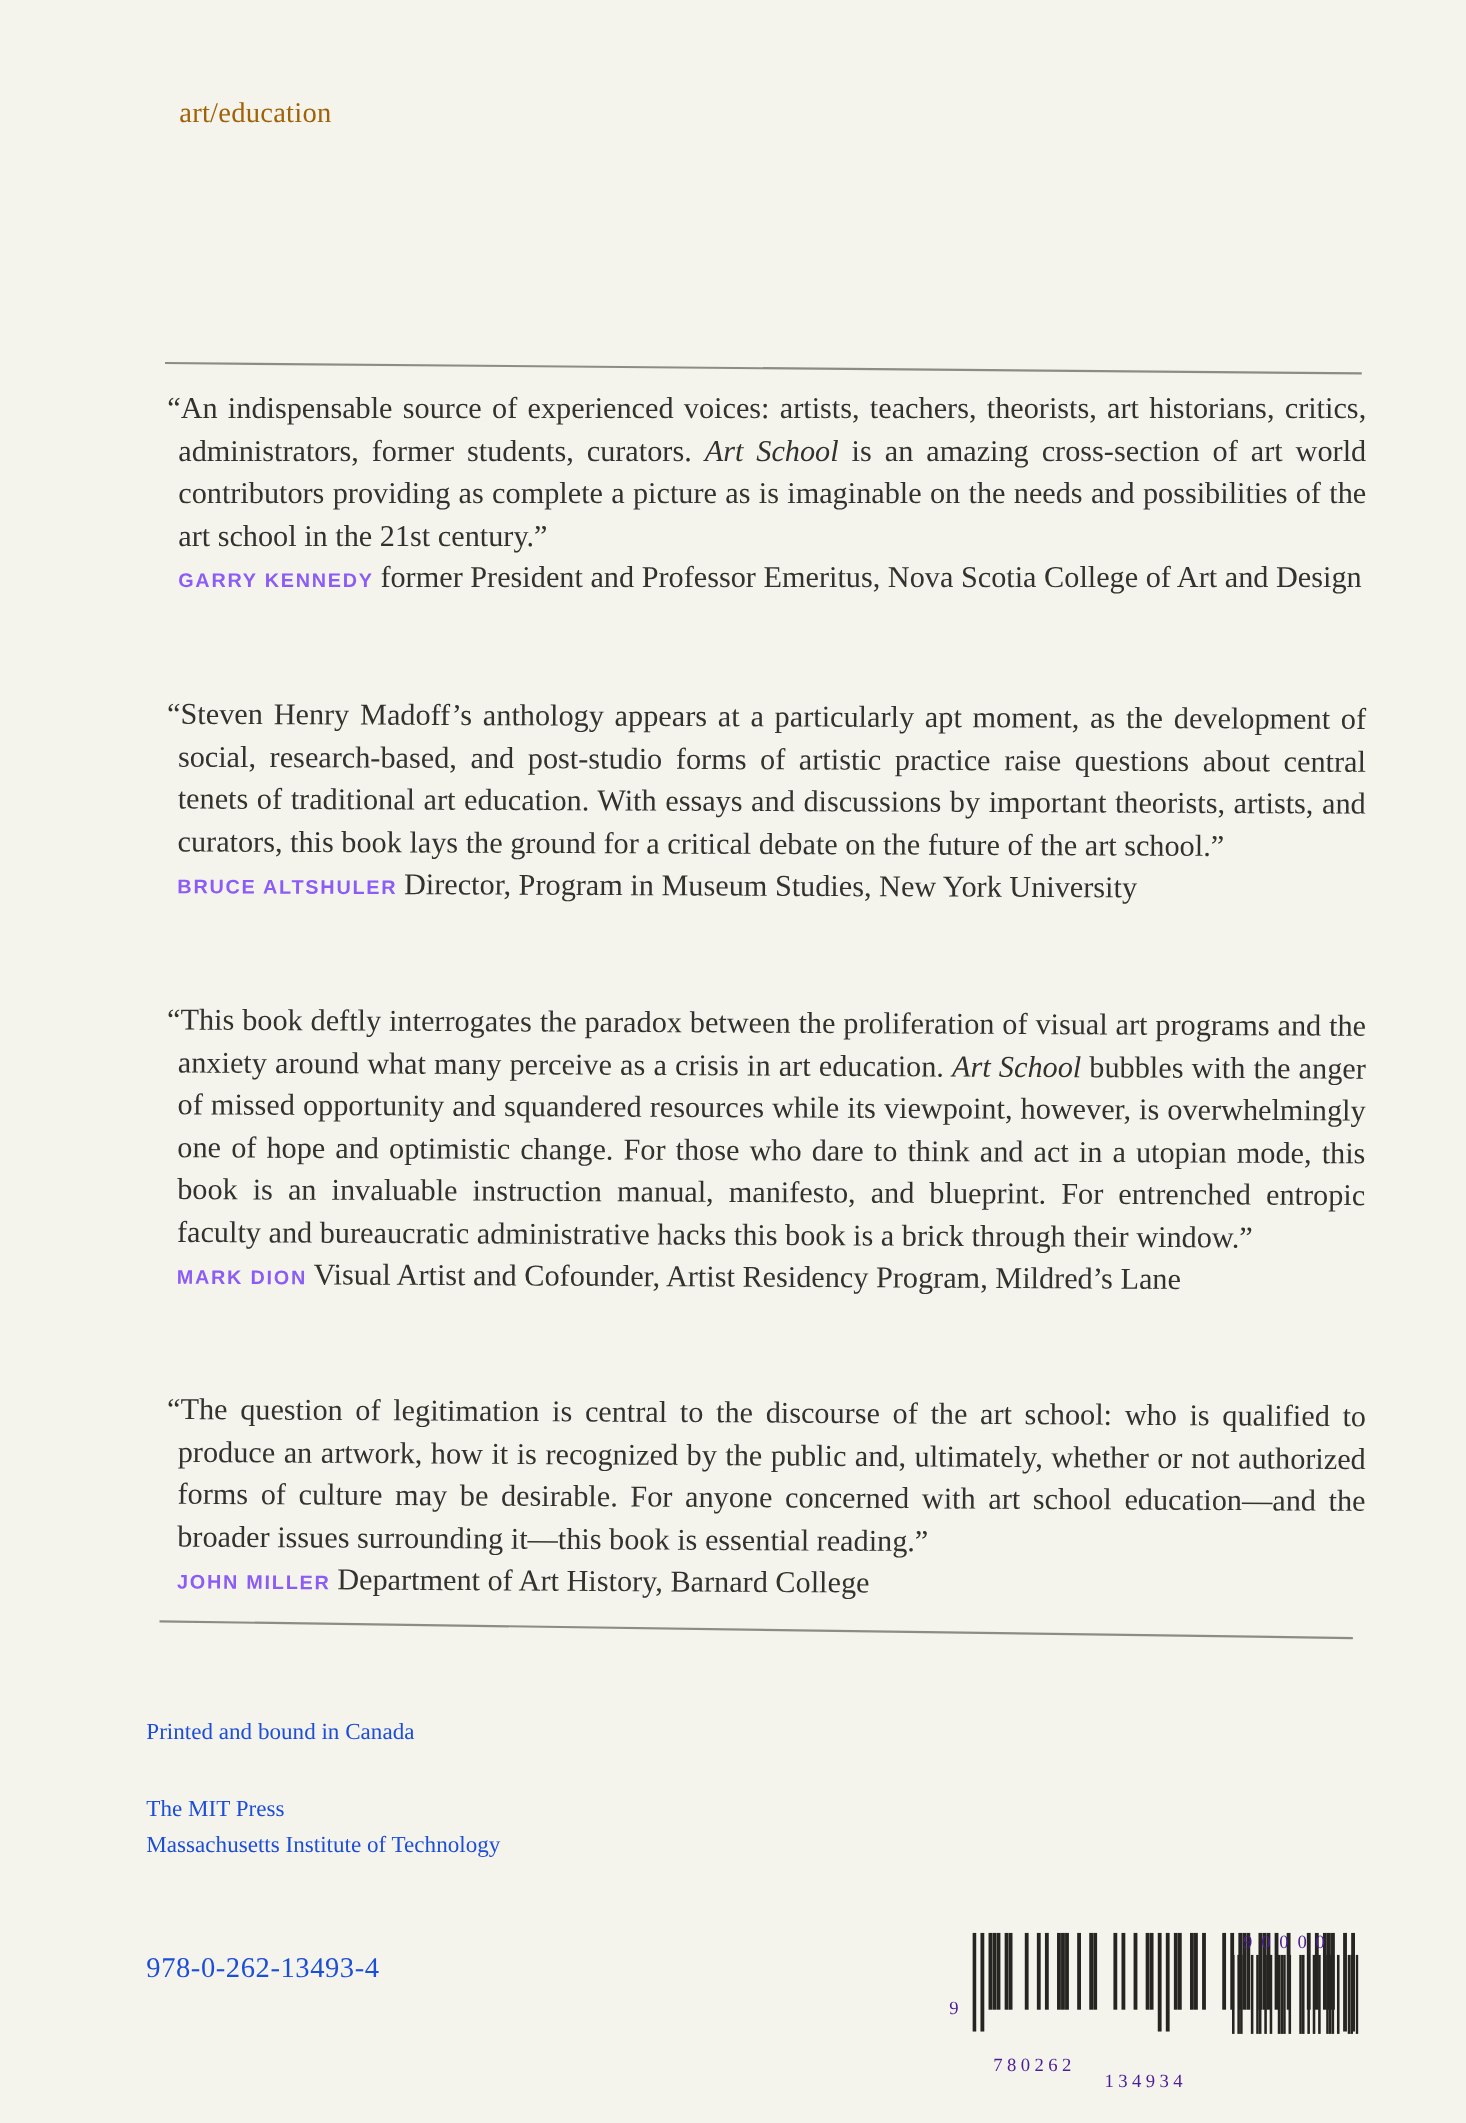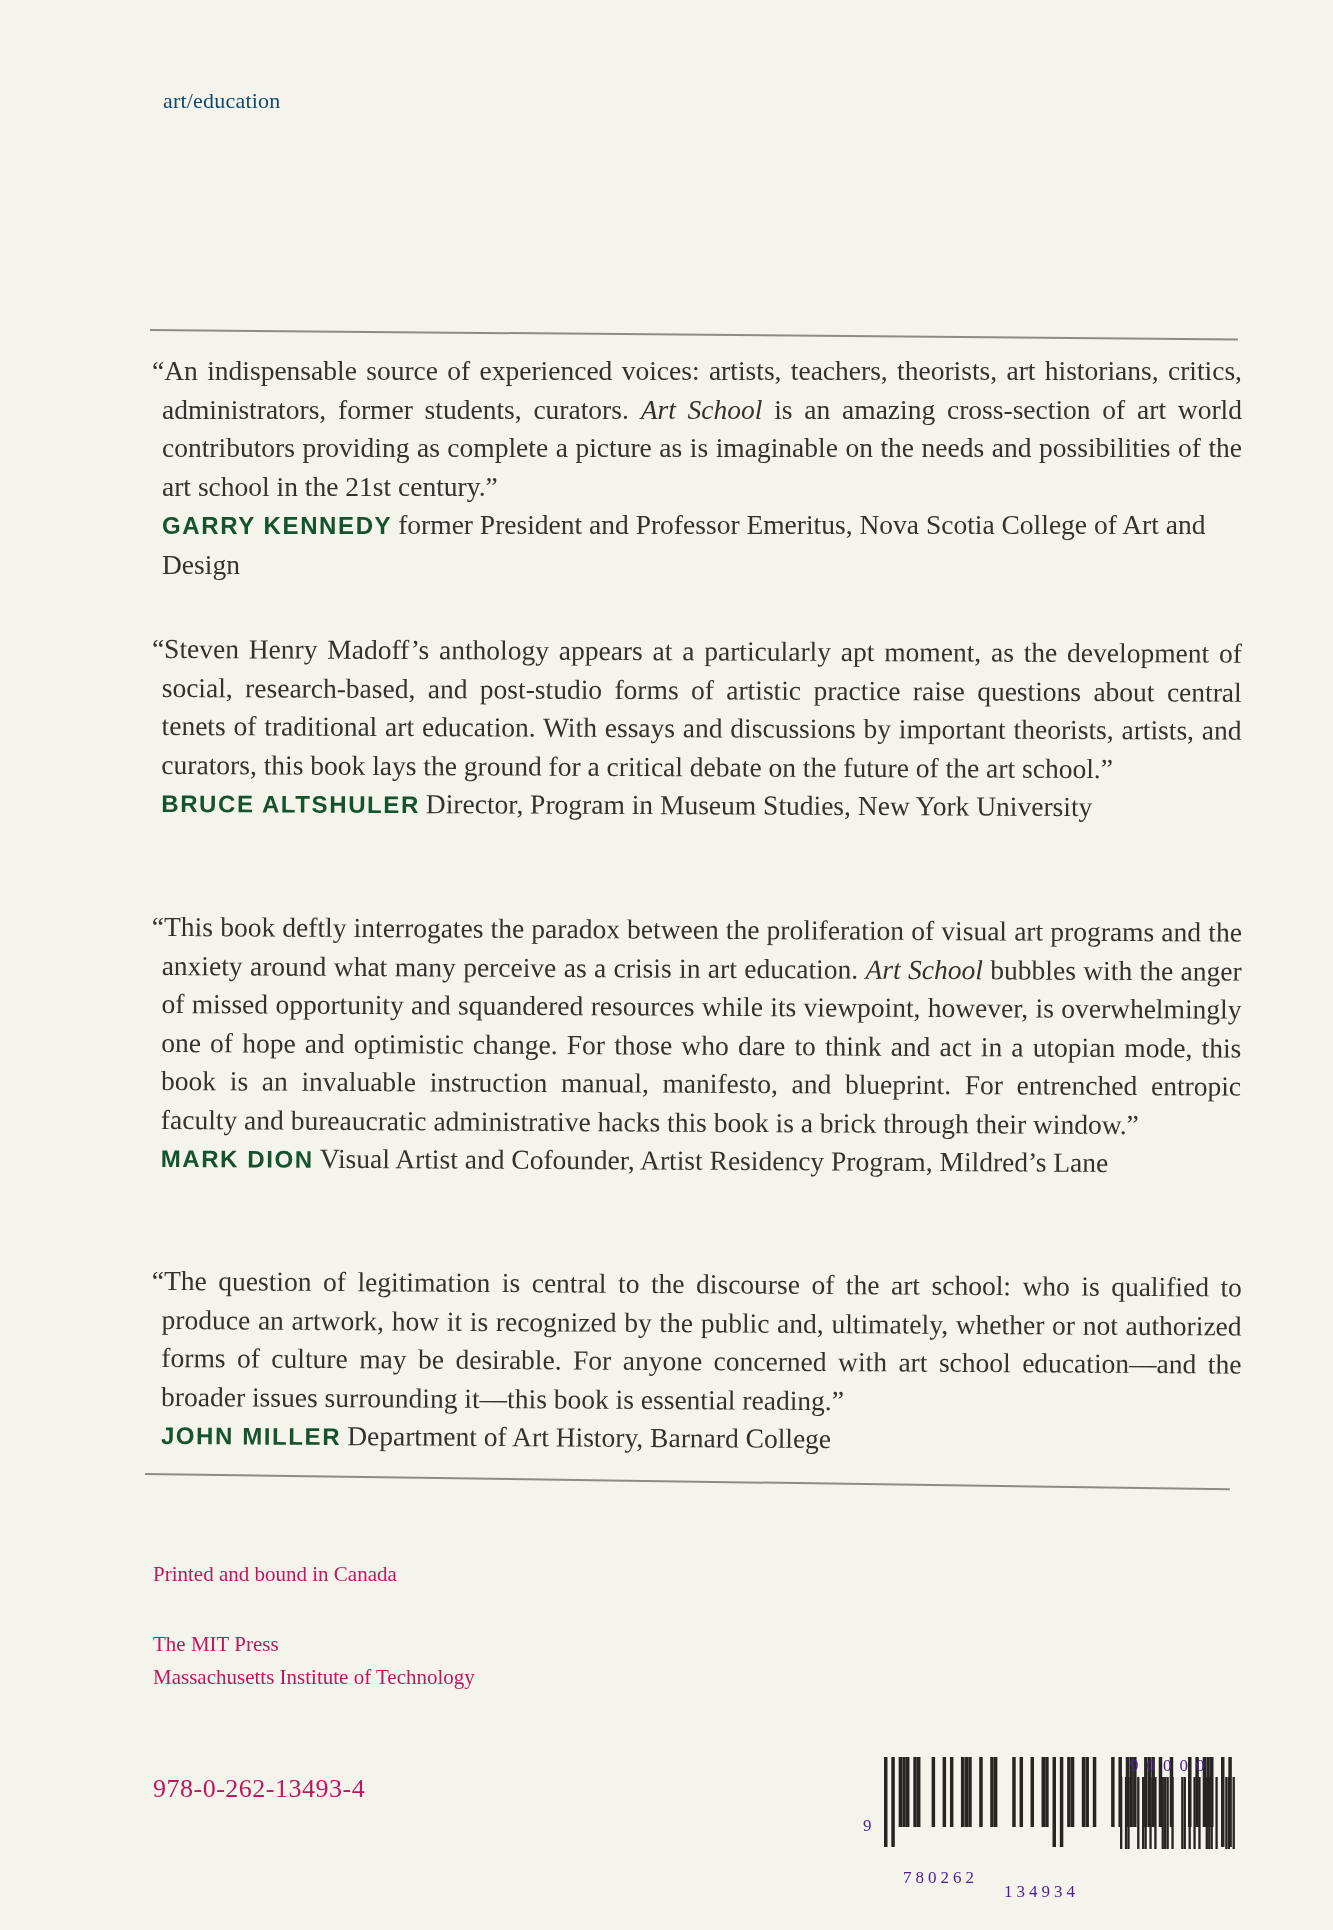--- a/index.html
+++ b/index.html
@@ -5,51 +5,51 @@
   html, body { margin: 0; padding: 0; }
   body {
     width: 1333px; height: 1930px;
     background: #f4f3ec;
     position: relative; overflow: hidden;
     font-family: "Liberation Serif", "DejaVu Serif", serif;
     color: #2f2e2b;
   }
   .category {
     position: absolute; left: 163px; top: 88px;
-    font-size: 22px; color: #0c4a6e; letter-spacing: 0.2px; font-family: Liberation Serif, serif;
+    font-size: 26px; color: #a16207; letter-spacing: 0.2px; font-family: Liberation Serif, serif;
   }
   .rule {
     position: absolute; height: 2px; background: #8d8b85;
     transform-origin: left center;
   }
   .rule.top { left: 150px; top: 329px; width: 1088px; transform: rotate(0.5deg); }
   .rule.bottom { left: 145px; top: 1473px; width: 1085px; transform: rotate(0.8deg); }
 
   .quote {
     position: absolute; left: 162px; width: 1080px;
     font-size: 27.5px; line-height: 38.5px;
     text-align: justify; color: #33322e;
   }
   .quote .qt { margin-left: -10px; }
   .quote p { margin: 0; }
   .quote em { font-style: italic; }
   .attrib { margin: 0; text-align: left; }
   .attrib .name {
     font-family: "Liberation Sans", "DejaVu Sans", sans-serif;
-    font-weight: bold; font-size: 24px; letter-spacing: 1.6px;
-    color: #14532d; margin-right: 6px;
+    font-weight: bold; font-size: 18px; letter-spacing: 1.6px;
+    color: #8b5cf6; margin-right: 6px;
   }
   #q1 { top: 352px; }
   #q2 { top: 630px; transform: rotate(0.25deg); transform-origin: left top; }
   #q3 { top: 908px; transform: rotate(0.3deg); transform-origin: left top; }
   #q4 { top: 1262px; transform: rotate(0.35deg); transform-origin: left top; }
 
   .colophon {
-    position: absolute; left: 153px;
-    font-size: 21px; line-height: 33px; color: #be185d;
+    position: absolute; left: 133px;
+    font-size: 21px; line-height: 33px; color: #1d4ed8;
   }
   #printed { top: 1558px; }
   #publisher { top: 1628px; }
   #isbn { top: 1772px; font-size: 26px; letter-spacing: 0.5px; }
 
   .barcode { position: absolute; }
   #bc-main { left: 884px; top: 1757px; width: 348px; height: 90px; }
   #bc-addon { left: 1120px; top: 1777px; width: 115px; height: 72px; }
   .bc-digit {
     position: absolute; font-family: Liberation Serif, serif;

